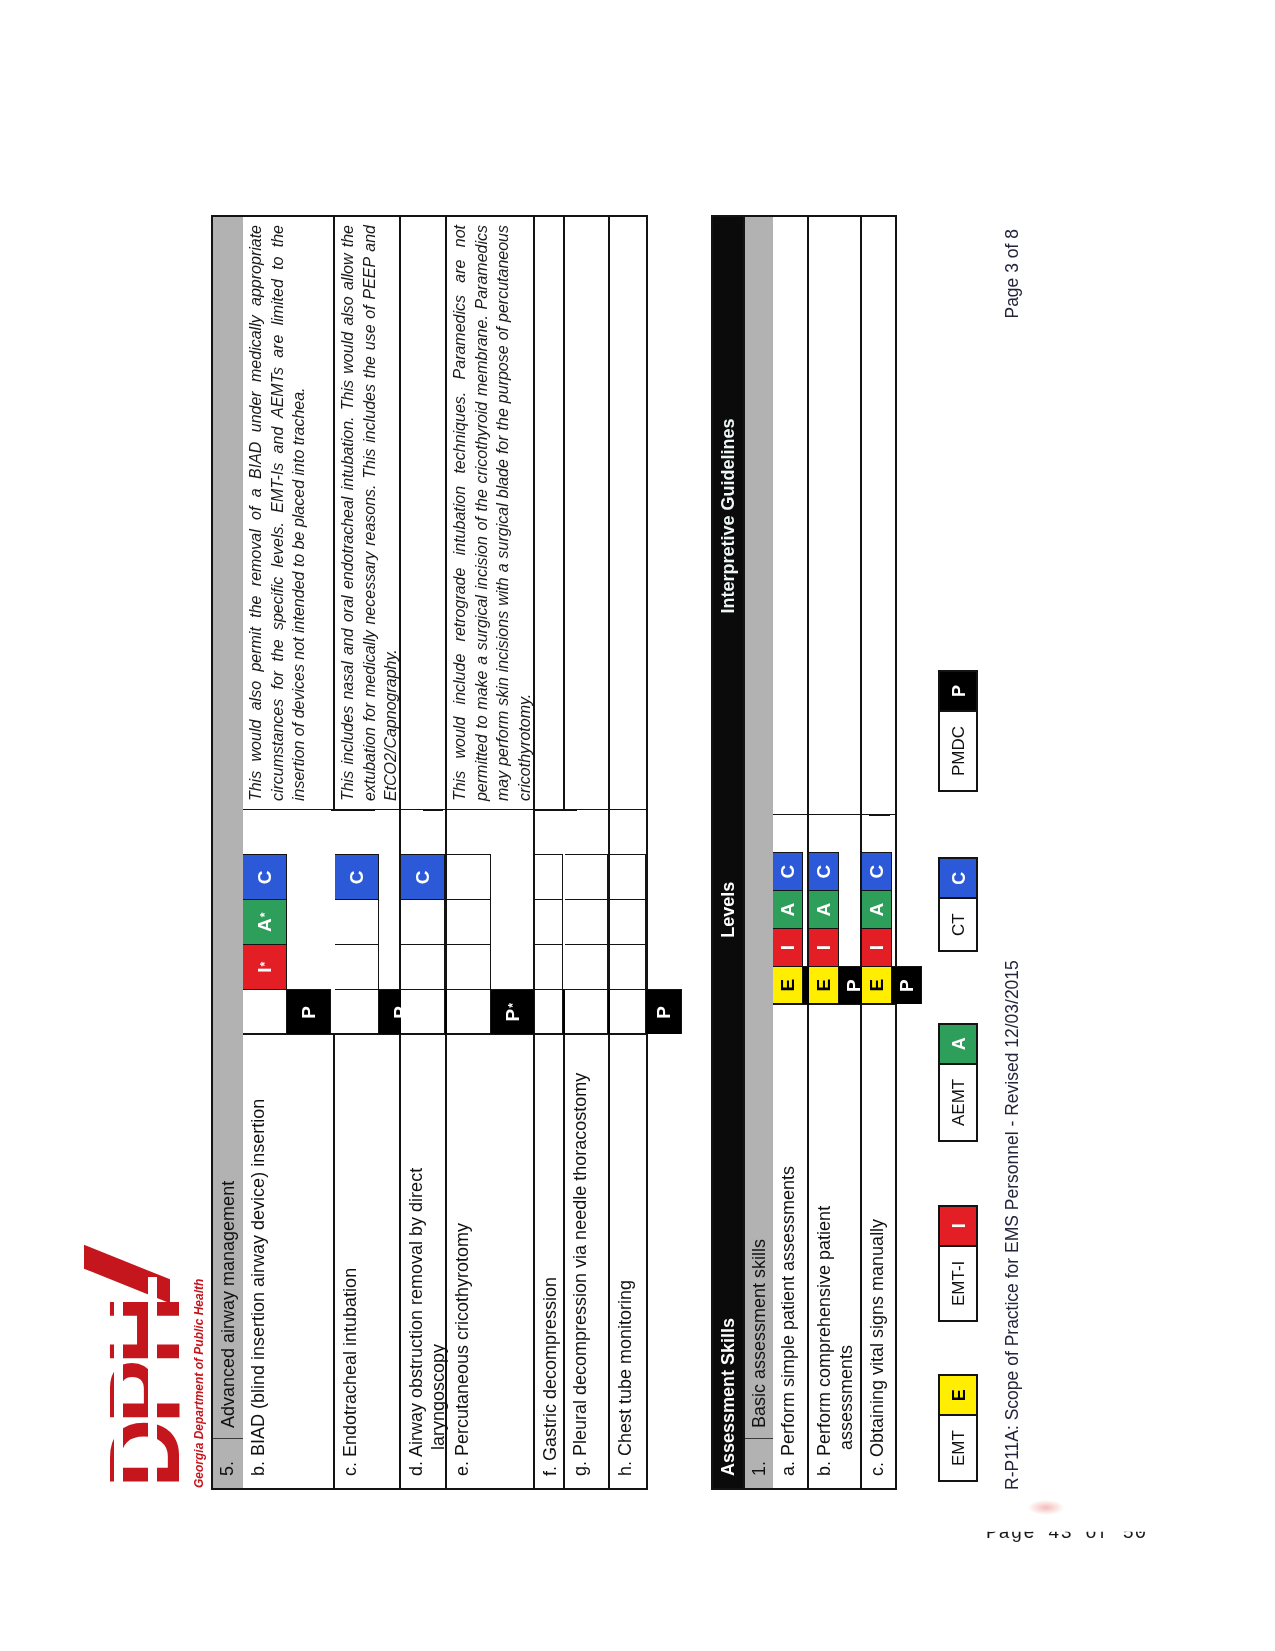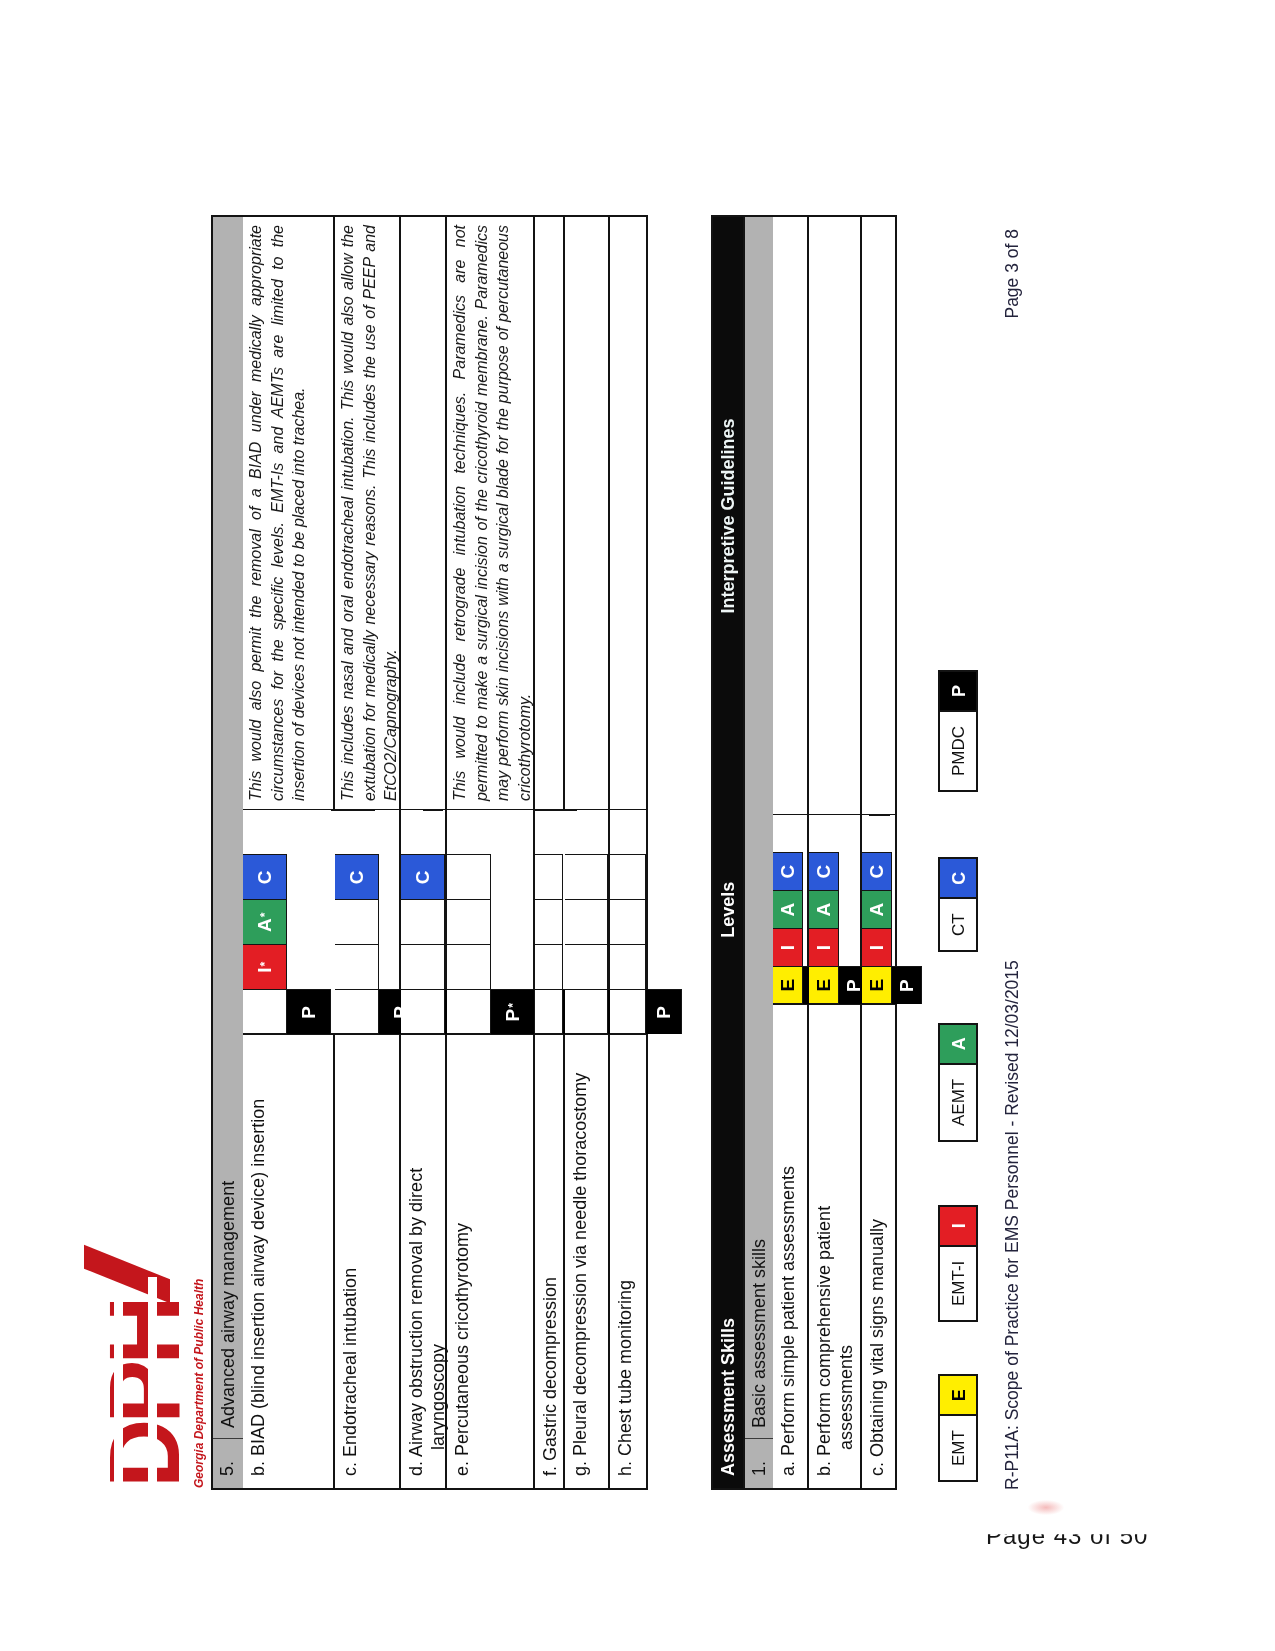--- a/index.html
+++ b/index.html
@@ -63,22 +63,22 @@
   .leg-label{border:2px solid #131313;background:#fff;height:40px;line-height:38px;
              padding:0 14px;font-size:17px;text-align:center;box-sizing:border-box;}
   .leg-letter{width:40px;height:40px;border:2px solid #131313;border-left:none;
               line-height:38px;text-align:center;font-weight:bold;font-size:18px;
               box-sizing:border-box;}
   
   .footer{position:absolute;left:161px;top:1002px;width:1275px;display:flex;
           justify-content:space-between;font-size:17.5px;color:#23233c;}
   .footer .fr{padding-right:14px;}
   
-  .outer-num{position:absolute;left:986px;top:1522px;font-family:Liberation Sans, sans-serif;
-             font-size:24px;letter-spacing:1px;color:#161616;
+  .outer-num{position:absolute;left:986px;top:1522px;font-family:Liberation Mono, monospace;
+             font-size:19px;letter-spacing:1px;color:#161616;
              clip-path:inset(44% 0 0 0);}
   .artifact{position:absolute;left:1028px;top:1500px;width:36px;height:15px;
             background:radial-gradient(ellipse,rgba(236,130,130,.55),rgba(236,130,130,0) 72%);}
 </style>
 </head>
 <body>
 
 <div class="sheet">
 
   <div class="logo">

